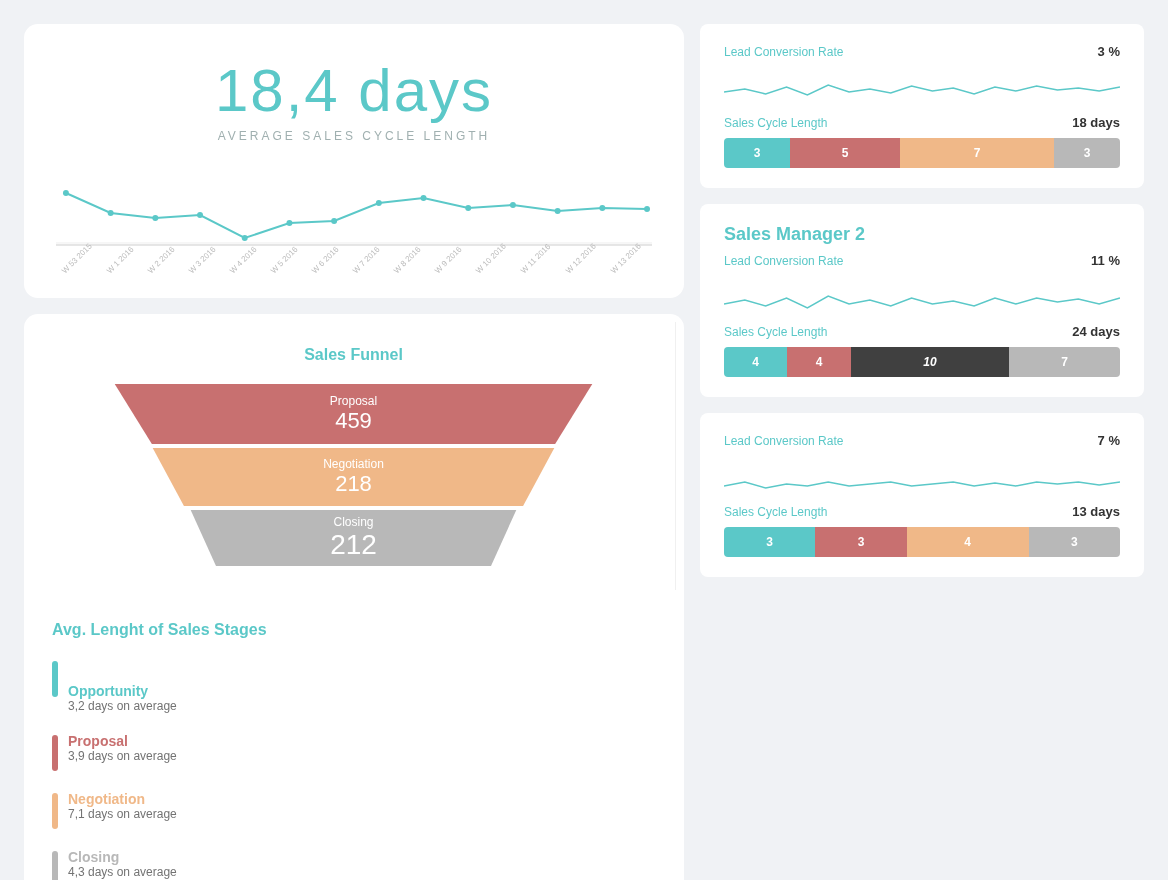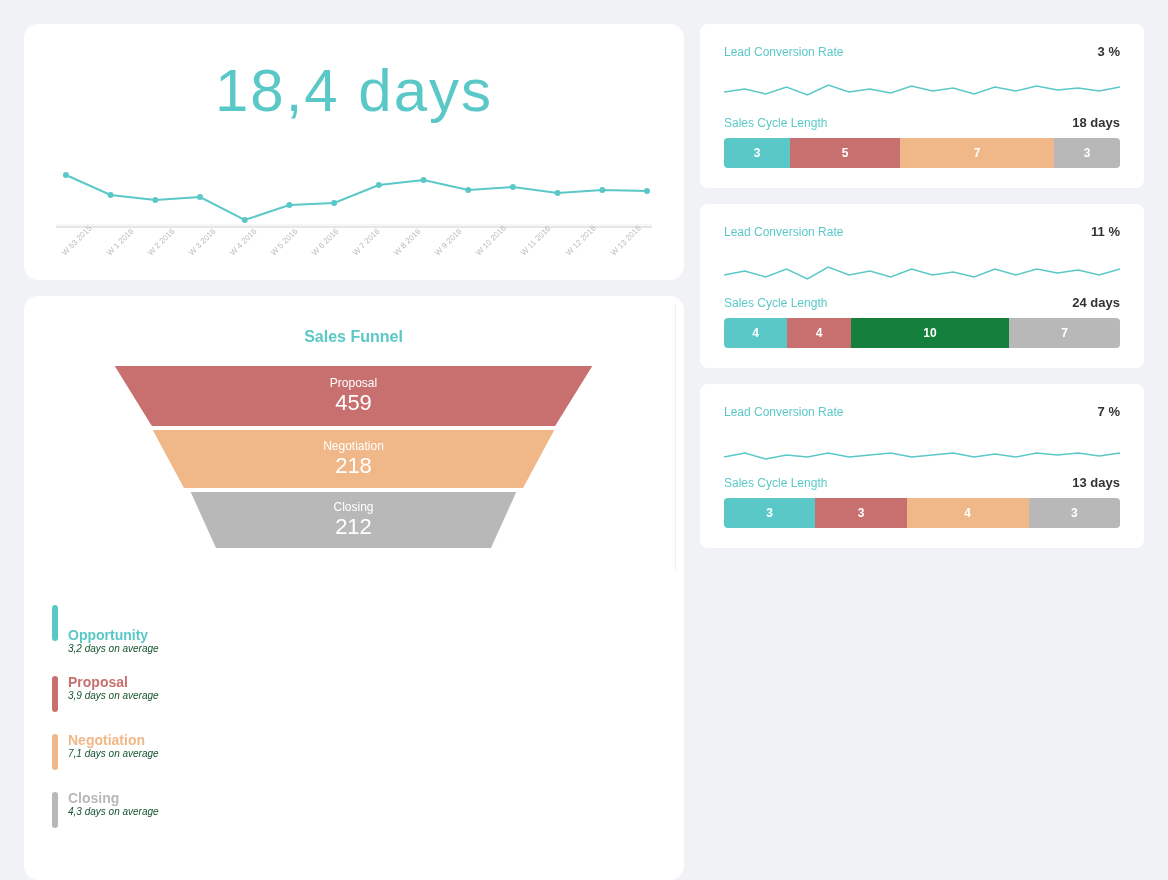--- a/index.html
+++ b/index.html
@@ -114,23 +114,22 @@
       width: 6px;
       min-height: 36px;
       border-radius: 3px;
       margin-top: 2px;
     }
     .stage-info-name {
       font-size: 14px;
       font-weight: 600;
     }
     .stage-info-days {
-      font-size: 10px;
-      color: #14532d;
-      font-style: italic;
+      font-size: 12px;
+      color: #737373;
     }
 
     
     .managers-column {
       grid-column: 2;
       grid-row: 1 / 3;
       display: flex;
       flex-direction: column;
       gap: 16px;
     }
@@ -181,20 +180,21 @@
       font-weight: 600;
     }
   </style>
 </head>
 <body>
 
 <div class="main-grid">
 
   <div class="card avg-cycle-card">
     <div class="avg-cycle-value">18,4 days</div>
+    <div class="avg-cycle-label">AVERAGE SALES CYCLE LENGTH</div>
     <div class="sparkline-area">
       <svg width="100%" height="100" viewBox="0 0 600 100" preserveAspectRatio="none">
 
         <line x1="0" y1="80" x2="600" y2="80" stroke="#eee" stroke-width="1"></line>
 
         <polyline points="10,30 55,50 100,55 145,52 190,75 235,60 280,58 325,40 370,35 415,45 460,42 505,48 550,45 595,46" fill="none" stroke="#5bc8c8" stroke-width="2"></polyline>
 
         <circle cx="10" cy="30" r="3" fill="#5bc8c8"></circle>
         <circle cx="55" cy="50" r="3" fill="#5bc8c8"></circle>
         <circle cx="100" cy="55" r="3" fill="#5bc8c8"></circle>
@@ -240,26 +240,27 @@
         <div style="width:88%;background:#c87070;clip-path:polygon(5% 0%, 95% 0%, 88% 100%, 12% 100%);height:60px;display:flex;flex-direction:column;align-items:center;justify-content:center;color:white;">
           <div style="font-size:12px;">Proposal</div>
           <div style="font-size:22px;font-weight:300;">459</div>
         </div>
         <div style="width:74%;background:#f0b888;clip-path:polygon(5% 0%, 95% 0%, 88% 100%, 12% 100%);height:58px;display:flex;flex-direction:column;align-items:center;justify-content:center;color:white;">
           <div style="font-size:12px;">Negotiation</div>
           <div style="font-size:22px;font-weight:300;">218</div>
         </div>
         <div style="width:60%;background:#b8b8b8;clip-path:polygon(5% 0%, 95% 0%, 88% 100%, 12% 100%);height:56px;display:flex;flex-direction:column;align-items:center;justify-content:center;color:white;">
           <div style="font-size:12px;">Closing</div>
-          <div style="font-size:22px;font-weight:300;">212</div>
+          <div style="font-size:28px;font-weight:300;">212</div>
         </div>
       </div>
     </div>
 
     <div class="avg-stages-section">
+      <div class="avg-stages-title">Avg. Lenght of Sales Stages</div>
       <div class="stage-item">
         <div class="stage-indicator" style="background:#5bc8c8;"></div>
         <div>
           <div class="stage-info-name" style="color:#5bc8c8;margin-top:24px;">Opportunity</div>
           <div class="stage-info-days">3,2 days on average</div>
         </div>
       </div>
       <div class="stage-item">
         <div class="stage-indicator" style="background:#c87070;"></div>
         <div>
@@ -302,37 +303,38 @@
       </div>
       <div class="stacked-bar">
         <div class="bar-segment" style="flex:3;background:#5bc8c8;">3</div>
         <div class="bar-segment" style="flex:5;background:#c87070;">5</div>
         <div class="bar-segment" style="flex:7;background:#f0b888;">7</div>
         <div class="bar-segment" style="flex:3;background:#b8b8b8;">3</div>
       </div>
     </div>
 
     <div class="manager-card">
+      <div class="manager-title">Sales Manager 2</div>
       <div class="metric-row">
         <span class="metric-label">Lead Conversion Rate</span>
         <span class="metric-value">11 %</span>
       </div>
       <div class="manager-sparkline">
         <svg width="100%" height="40" viewBox="0 0 380 40" preserveAspectRatio="none">
           <polyline points="0,28 20,24 40,30 60,22 80,32 100,20 120,28 140,24 160,30 180,22 200,28 220,25 240,30 260,22 280,28 300,22 320,26 340,23 360,28 380,22" fill="none" stroke="#5bc8c8" stroke-width="1.5"></polyline>
         </svg>
       </div>
       <div class="metric-row">
         <span class="metric-label">Sales Cycle Length</span>
         <span class="metric-value">24 days</span>
       </div>
       <div class="stacked-bar">
         <div class="bar-segment" style="flex:4;background:#5bc8c8;">4</div>
         <div class="bar-segment" style="flex:4;background:#c87070;">4</div>
-        <div class="bar-segment" style="flex:10;background:#15803d;">10</div>
+        <div class="bar-segment" style="flex:10;background:#404040;font-style:italic;">10</div>
         <div class="bar-segment" style="flex:7;background:#b8b8b8;">7</div>
       </div>
     </div>
 
     <div class="manager-card">
       <div class="metric-row">
         <span class="metric-label">Lead Conversion Rate</span>
         <span class="metric-value">7 %</span>
       </div>
       <div class="manager-sparkline">

